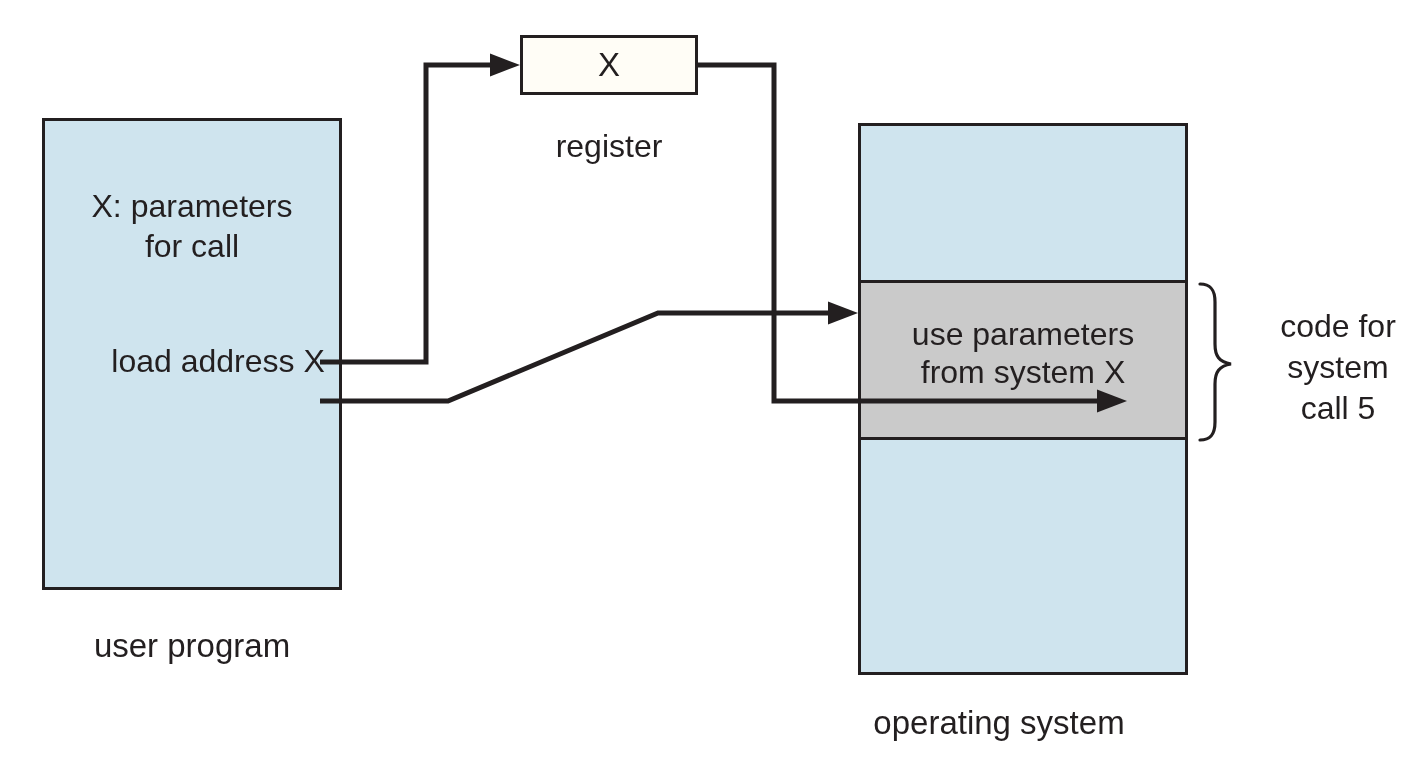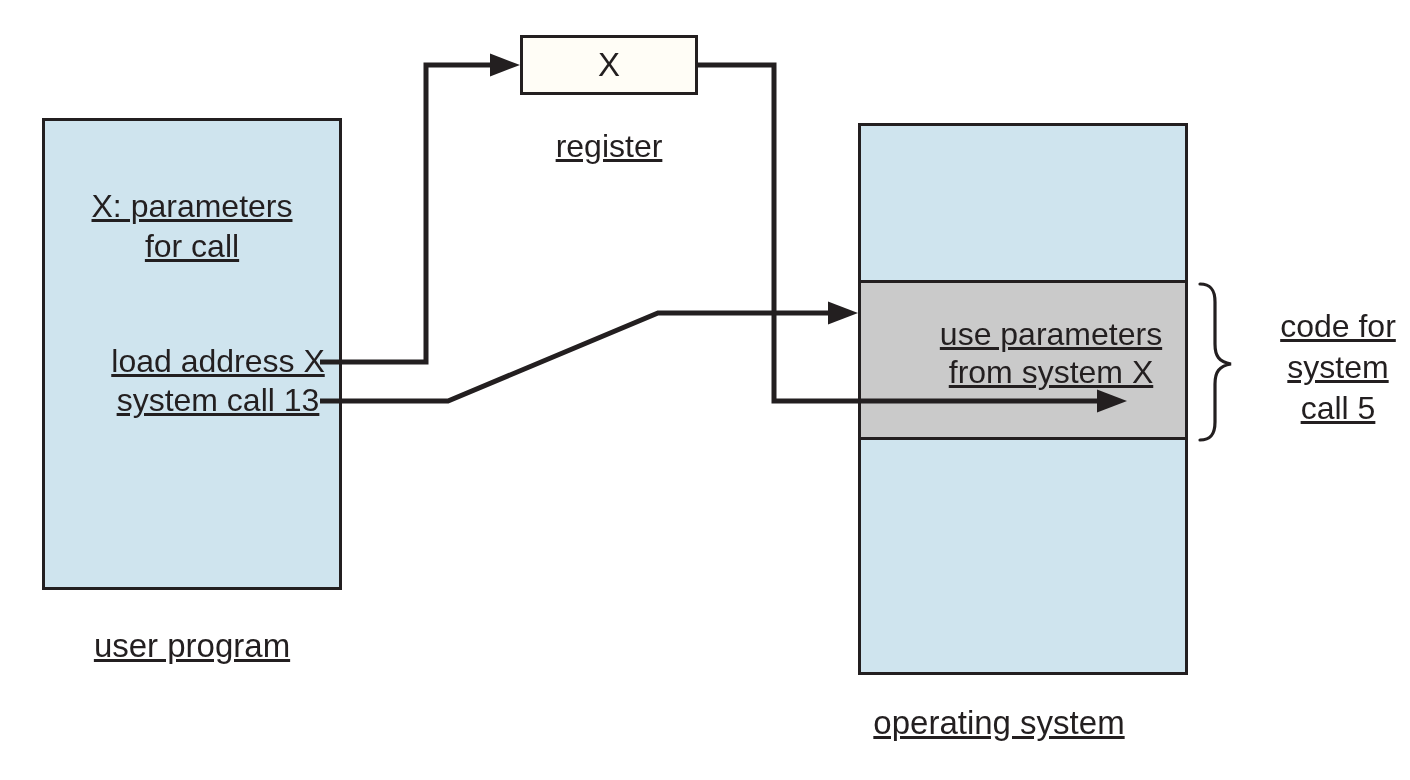--- a/index.html
+++ b/index.html
@@ -9,25 +9,25 @@
   }
   .box{position:absolute;box-sizing:border-box;border:3px solid #231f20;}
   .user-program-box{left:42px;top:118px;width:300px;height:472px;background:#cfe4ee;}
   .register-box{left:520px;top:35px;width:178px;height:60px;background:#fffdf6;
     display:flex;align-items:center;justify-content:center;font-size:33px;}
   .os-box{left:858px;top:123px;width:330px;height:552px;background:#cfe4ee;}
   .gray-section{position:absolute;left:861px;top:280px;width:324px;height:160px;
     background:#cacaca;border-top:3px solid #231f20;border-bottom:3px solid #231f20;
     box-sizing:border-box;}
   .connector-layer{position:absolute;left:0;top:0;width:1410px;height:780px;z-index:5;}
-  .txt{position:absolute;z-index:6;font-size:32px;line-height:40px;text-align:center;white-space:nowrap;text-decoration:underline;}
+  .txt{position:absolute;z-index:6;font-size:32px;line-height:40px;text-align:center;white-space:nowrap;}
   .up-title{left:42px;top:186px;width:300px;}
   .up-instructions{left:42px;top:342px;width:352px;line-height:39px;}
   .register-caption{left:520px;top:126px;width:178px;}
-  .table-label{left:861px;top:315px;width:324px;line-height:38px;margin-left:28px;}
+  .table-label{left:861px;top:315px;width:324px;line-height:38px;}
   .brace-label{left:1238px;top:306px;width:200px;line-height:41px;}
   .up-caption{left:42px;top:626px;width:300px;font-size:33px;}
   .os-caption{left:834px;top:703px;width:330px;font-size:33px;}
 </style>
 </head>
 <body>
 
 <div class="stage">
 
   <div class="box user-program-box" style="background: rgb(207, 228, 238);"></div>
@@ -56,21 +56,20 @@
              L 1215 422 C 1215 434 1211 440 1200 440" stroke="#231f20" stroke-width="3.2" stroke-linecap="round"></path>
   </svg>
 
   <div class="txt up-title">
     <div>X: parameters</div>
     <div>for call</div>
   </div>
 
   <div class="txt up-instructions">
     <div>load address X</div>
-    <div>system call 13</div>
   </div>
 
   <div class="txt register-caption">register</div>
 
   <div class="txt table-label">
     <div>use parameters</div>
     <div>from system X</div>
   </div>
 
   <div class="txt brace-label">

